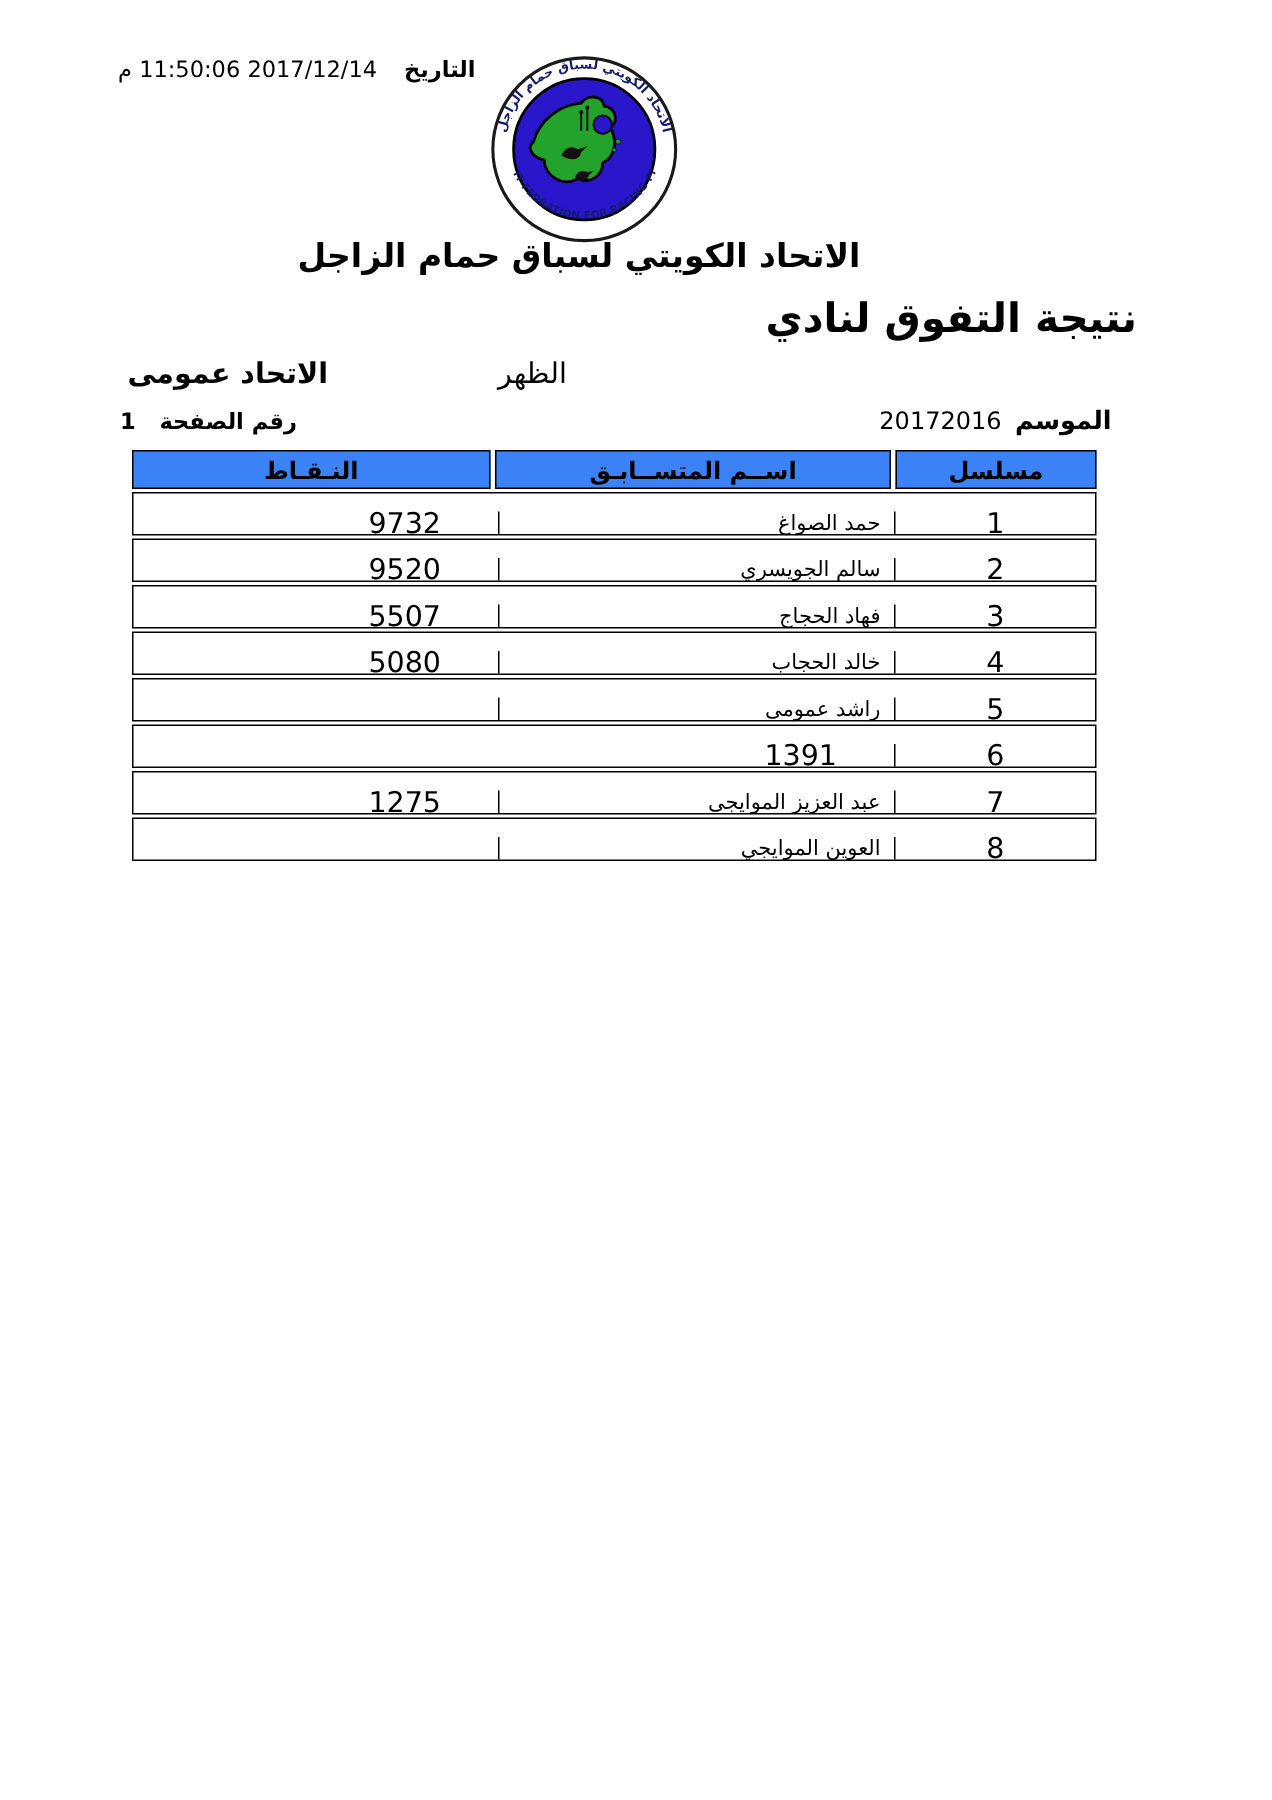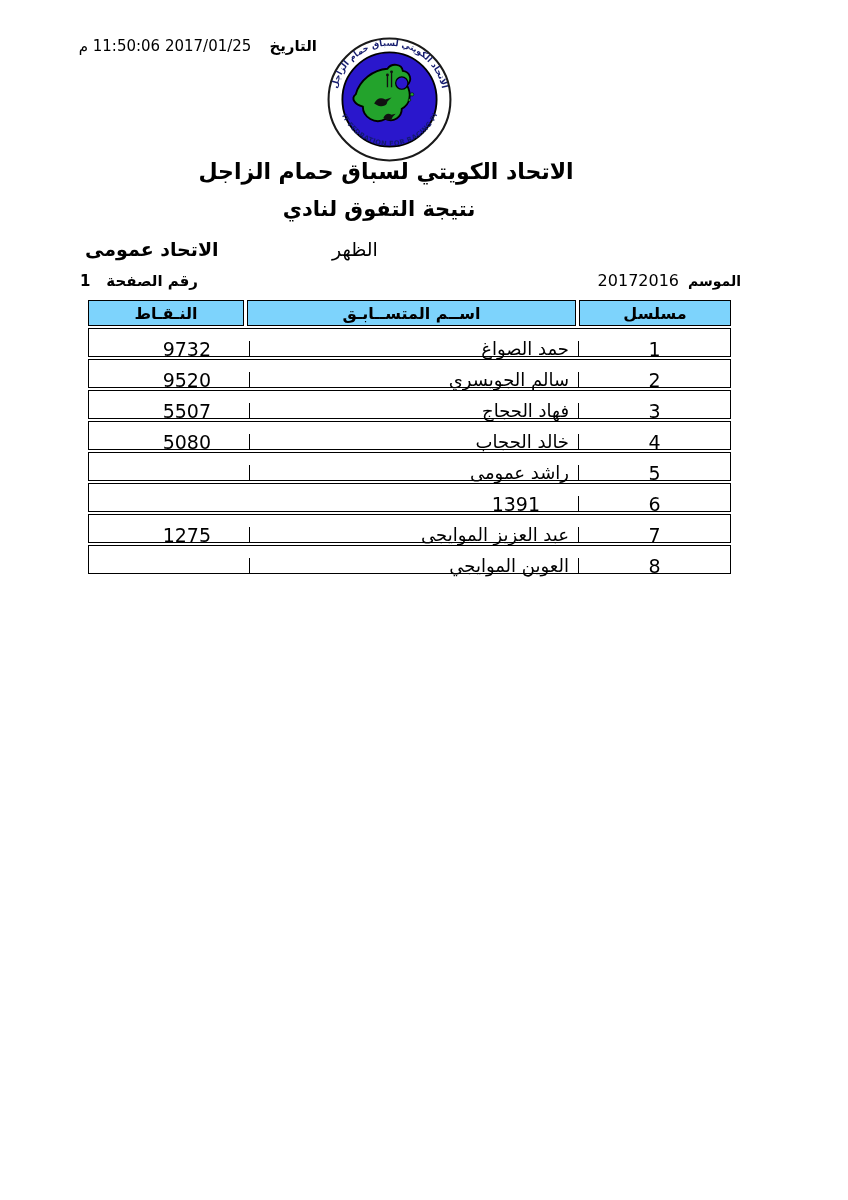--- a/index.html
+++ b/index.html
@@ -22,69 +22,69 @@
   
   .logo { position: absolute; left: 326px; top: 36px; width: 127px; height: 127px; }
 
   
   .title1 {
     position: absolute; left: 0; top: 159px; width: 772px;
     text-align: center; font-size: 22px; font-weight: bold; direction: rtl;
   }
   .title2 {
     position: absolute; left: 0; top: 197px; width: 758px;
-    text-align: center; font-size: 21px; font-weight: bold; direction: rtl;
+    font-size: 27px; font-weight: bold; direction: rtl;
   }
 
   .club      { position: absolute; left: 332px; top: 238px; font-size: 19px; direction: rtl; }
   .fed-type  { position: absolute; left: 85px;  top: 238px; font-size: 19px; direction: rtl; font-weight: bold; }
 
   .season {
     position: absolute; right: 107px; top: 271px;
     direction: rtl; display: flex; gap: 9px; align-items: baseline;
     font-size: 16px; white-space: nowrap;
   }
-  .season .bold { font-size: 14px; }
+  .season .bold { font-size: 17px; }
 
   .pagenum {
     position: absolute; left: 80px; top: 272px; width: 118px;
     direction: rtl; display: flex; justify-content: space-between; align-items: baseline;
     font-size: 15px; font-weight: bold; white-space: nowrap;
   }
 
   
   .rtable { position: absolute; left: 88px; top: 300px; width: 643px; direction: rtl; }
   .hrow { display: flex; gap: 3px; margin-bottom: 2px; }
   .hcell {
-    height: 26px; background: #7dd3fc; border: 1px solid #000;
+    height: 26px; background: #3b82f6; border: 1px solid #000;
     display: flex; align-items: center; justify-content: center;
     font-weight: bold; font-size: 16px;
   }
-  .c-serial { width: 152px; }
-  .c-name   { width: 329px; }
+  .c-serial { width: 134px; }
+  .c-name   { width: 264px; }
   .c-points { flex: 1; }
 
   .drow {
     display: flex; height: 29px; border: 1px solid #000;
     margin-bottom: 2px; background: #fff;
   }
   .dcell { display: flex; align-items: center; justify-content: center; font-size: 19px; margin-top: 12px; }
   .dcell.c-serial { border-left: 1px solid #000; }
   .dcell.c-name   { border-left: 1px solid #000; justify-content: flex-start;
-                    padding-inline-start: 9px; font-size: 18px; }
+                    padding-inline-start: 9px; font-size: 14px; }
   .dcell.c-points { justify-content: flex-start; padding-inline-start: 38px; }
 </style>
 </head>
 <body>
 
 <div class="page">
 
   <div class="date-line">
     <span class="bold">التاريخ</span>
-    <span>2017/01/25 11:50:06 م</span>
+    <span>2017/12/14 11:50:06 م</span>
   </div>
 
   <svg class="logo" viewBox="0 0 124 124" aria-hidden="true">
     <circle cx="62" cy="62" r="59.5" fill="#ffffff" stroke="#1a1a1a" stroke-width="2"></circle>
     <circle cx="62" cy="62" r="46" stroke="#000000" stroke-width="1.8" fill="#2a17cc"></circle>
     <path d="M 29 57 C 33 43,46 33,60 32 C 64 26,74 27,75 34 C 82 35,85 43,79 48 C 84 57,82 67,74 71 C 74 79,66 85,58 81 C 48 87,36 79,36 69 C 28 67,24 61,29 57 Z" stroke="#000000" stroke-width="1.8" fill="#23a32c"></path>
     <circle cx="74" cy="46" r="6" stroke="#000000" stroke-width="1.2" fill="#2a17cc"></circle>
     <circle cx="84" cy="57" r="1.7" stroke="#000000" stroke-width="0.5" fill="#23a32c"></circle>
     <circle cx="81.5" cy="62.5" r="1.3" stroke="#000000" stroke-width="0.5" fill="#23a32c"></circle>
     <path d="M47 66 q4 -8 11 -4 l6 -2 -4 4 q-1 6 -9 4 z" fill="#111111"></path>

